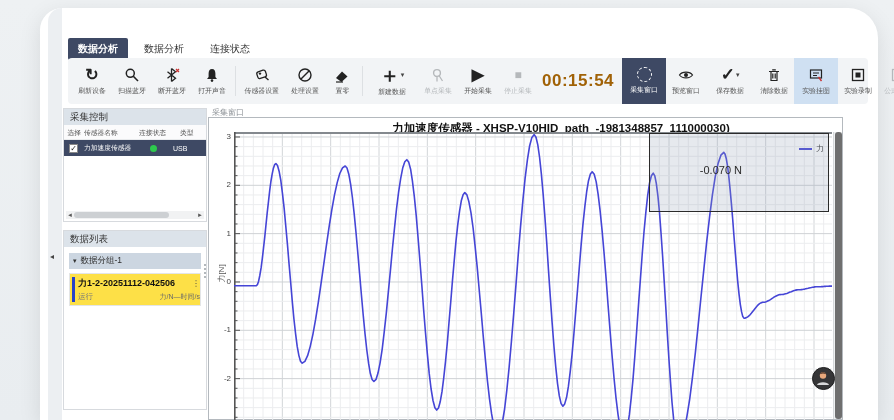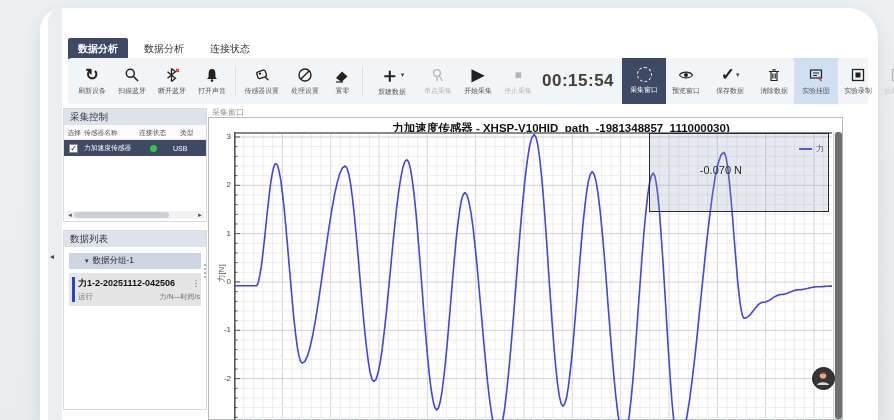--- a/index.html
+++ b/index.html
@@ -25,21 +25,21 @@
   .tb-btn .lbl { font-size:7.5px; color:#555; white-space:nowrap; transform:scale(.92); }
   .tb-btn.disabled .lbl { color:#b5b8bb; }
   .tb-btn.disabled .glyph { color:#b5b8bb; }
   .tb-btn.disabled svg * { stroke:#b5b8bb !important; fill:none !important; }
   .tb-btn.dark { background:#3e4964; width:44px; }
   .tb-btn.dark .lbl { color:#fff; }
   .tb-btn.lite { background:#cfe0f2; width:44px; }
   .tb-sep { width:1px; height:30px; background:#dde0e3; margin:0 3px; flex:none; }
   .caret { font-size:7px; color:#444; margin-left:1px; align-self:center; }
   .btn-with-caret { display:flex; align-items:center; }
-  .timer { font-size:17px; font-weight:bold; color:#404040; letter-spacing:.5px; margin:0 8px 0 4px; flex:none; }
+  .timer { font-size:17px; font-weight:bold; color:#a16207; letter-spacing:.5px; margin:0 8px 0 4px; flex:none; }
   .dashed-circle { width:15px; height:15px; border:1.6px dashed #fff; border-radius:50%; }
   icon, .icn { display:block; }
 
   
   .panel { position:absolute; left:23px; width:144px; background:#fff; border:1px solid #d7dade; }
   .panel-header { height:16px; background:#dce3ea; font-size:9.5px; color:#333; line-height:16px; padding-left:6px; }
   .cc { top:100px; height:114px; }
   .col-row { display:flex; height:15px; border-bottom:1px solid #e8eaec; background:#fbfbfc; }
   .col-row div { font-size:7.5px; color:#555; line-height:15px; transform:scale(.9); transform-origin:left center; }
   .c1{width:20px; padding-left:4px;} .c2{width:56px;} .c3{width:42px;} .c4{width:26px;}
@@ -49,24 +49,24 @@
   .sensor-row .nm { width:52px; margin-left:6px; font-size:7.5px; color:#fff; transform:scale(.9); transform-origin:left center; white-space:nowrap; }
   .sensor-row .dot { width:7px; height:7px; border-radius:50%; background:#2dc84d; margin-left:14px; }
   .sensor-row .tp { margin-left:16px; font-size:7px; color:#fff; }
   .hscroll { position:absolute; left:2px; right:2px; bottom:2px; height:8px; background:#f1f2f3; display:flex; align-items:center; }
   .hscroll .arr { font-size:6px; color:#555; width:8px; text-align:center; cursor:pointer; }
   .hscroll .track { flex:1; height:6px; position:relative; }
   .hscroll .thumb { position:absolute; left:0; top:0; height:6px; width:78%; background:#cdd0d3; border-radius:3px; cursor:grab; }
 
   .dl { top:222px; height:180px; }
   .dl-body { padding:6px 5px; }
-  .group-row { height:16px; background:#ccd6e1; display:flex; align-items:center; gap:4px; padding-left:16px; cursor:pointer; }
+  .group-row { height:16px; background:#ccd6e1; display:flex; align-items:center; gap:4px; padding-left:4px; cursor:pointer; }
   .group-row .tri { font-size:7px; color:#333; }
   .group-row .gl { font-size:8.5px; color:#2c2c2c; }
-  .data-item { margin-top:4px; background:#e5e5e5; border:1px solid #e3e5e7; position:relative; padding:3px 0 3px 8px; cursor:pointer; }
+  .data-item { margin-top:4px; background:#fde047; border:1px solid #e3e5e7; position:relative; padding:3px 0 3px 8px; cursor:pointer; }
   .data-item .bar { position:absolute; left:2px; top:3px; bottom:3px; width:3px; background:#2742c8; }
   .di-title-row { display:flex; justify-content:space-between; align-items:center; }
   .di-title { font-size:9px; color:#111; font-weight:bold; white-space:nowrap; }
   .di-kebab { font-size:8px; color:#444; cursor:pointer; }
   .di-sub { display:flex; justify-content:space-between; margin-top:2px; }
   .di-status { font-size:7.5px; color:#7a7a7a; }
   .di-axes { font-size:7px; color:#6a6a6a; }
 
   .splitter { position:absolute; left:163px; top:256px; width:4px; height:22px; display:flex; flex-direction:column;
               gap:2px; align-items:center; cursor:col-resize; }

